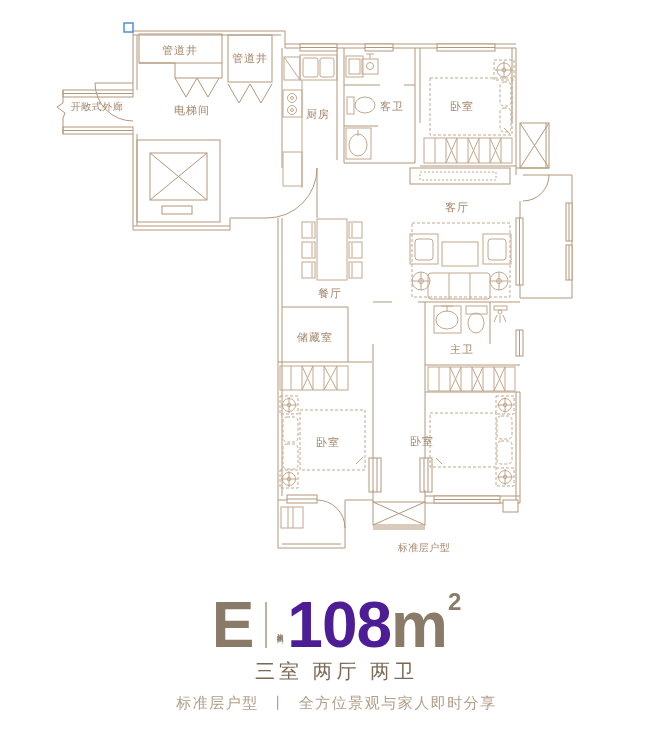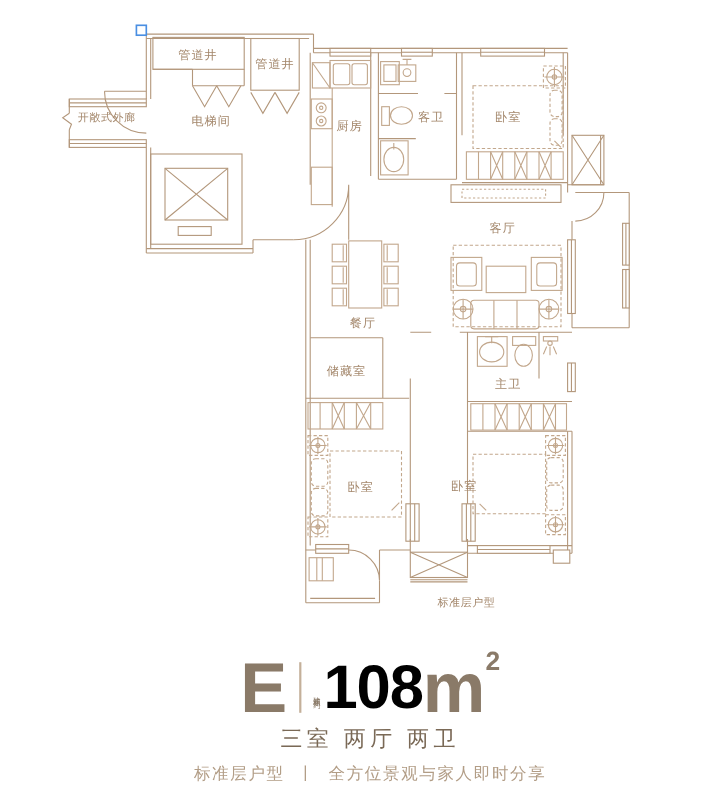--- a/index.html
+++ b/index.html
@@ -14,21 +14,21 @@
   .dash{stroke-dasharray:3,2;}
   .dash2{stroke-dasharray:2,2;}
   .winfill{fill:#ffffff;stroke:#b3977b;stroke-width:1;}
   .title-block{position:absolute;left:0;top:596px;width:651px;text-align:center;
                transform:translateX(11px);color:#8a7a68;}
   .headline{display:flex;justify-content:center;align-items:flex-end;height:52px;}
   .unit{font-size:64px;line-height:46px;font-weight:bold;letter-spacing:-1px;color:#8a7a68;}
   .hl-divider{width:2px;height:46px;background:#c4b09a;margin:0 8px 0 12px;}
   .area-prefix{writing-mode:vertical-rl;text-orientation:upright;font-size:6.5px;
                letter-spacing:1px;color:#8a7a68;height:32px;margin:0 3px 2px 0;align-self:flex-end;}
-  .area-num{font-size:56px;line-height:46px;font-weight:bold;letter-spacing:-1px;color:#000000;}
+  .area-num{font-size:64px;line-height:46px;font-weight:bold;letter-spacing:-1px;color:#4c1d95;}
   .area-unit{font-size:64px;line-height:46px;font-weight:bold;color:#8a7a68;}
   .area-sup{font-size:24px;font-weight:bold;align-self:flex-start;margin-top:-8px;color:#8a7a68;}
   .rooms-line{margin-top:10px;font-size:20px;letter-spacing:4px;color:#7a6956;}
   .tagline{margin-top:9px;font-size:15px;letter-spacing:1.5px;color:#b29d86;}
   .tagline .tl-div{margin:0 6px;color:#b29d86;}
 </style>
 </head>
 <body>
 
 <div id="stage">

